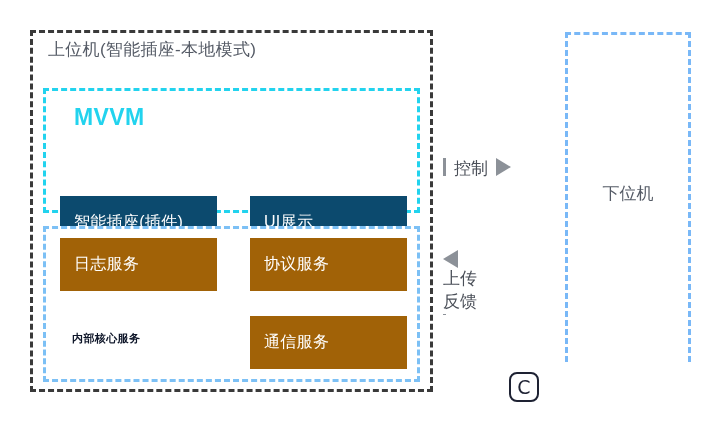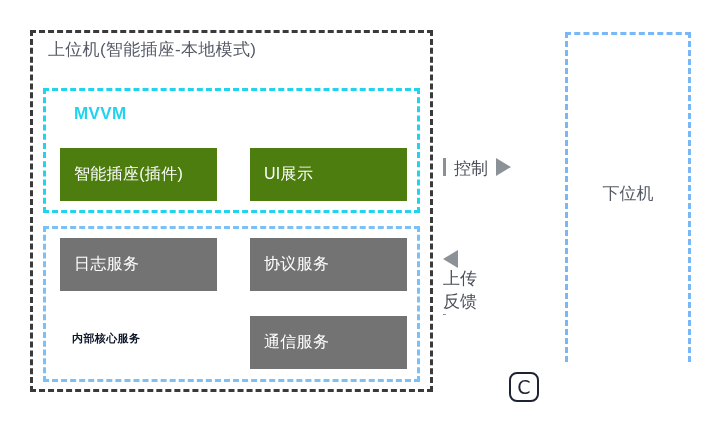--- a/index.html
+++ b/index.html
@@ -52,21 +52,21 @@
     width: 377px;
     height: 125px;
     border: 3px dashed #22d3ee;
     box-sizing: border-box;
     background: #ffffff;
   }
   .mvvm-title {
     position: absolute;
     left: 74px;
     top: 104px;
-    font-size: 17px;
+    font-size: 23px;
     font-weight: bold;
     color: #22d3ee;
     letter-spacing: 0.4px;
   }
 
   
   .core-frame {
     position: absolute;
     left: 43px;
     top: 226px;
@@ -91,22 +91,22 @@
     position: absolute;
     box-sizing: border-box;
     display: flex;
     align-items: center;
     color: #ffffff;
     font-size: 16px;
     padding-left: 14px;
     white-space: nowrap;
     letter-spacing: 0.3px;
   }
-  .block.blue   { background: #4d7c0f; }
-  .block.purple { background: #737373; }
+  .block.blue   { background: #0c4a6e; margin-top: 48px; }
+  .block.purple { background: #a16207; }
 
   .blk-plugin { left: 60px;  top: 148px; width: 157px; height: 53px; }
   .blk-ui     { left: 250px; top: 148px; width: 157px; height: 53px; }
   .blk-log    { left: 60px;  top: 238px; width: 157px; height: 53px; }
   .blk-proto  { left: 250px; top: 238px; width: 157px; height: 53px; }
   .blk-comm   { left: 250px; top: 316px; width: 157px; height: 53px; }
 
   
   .device-frame {
     position: absolute;

